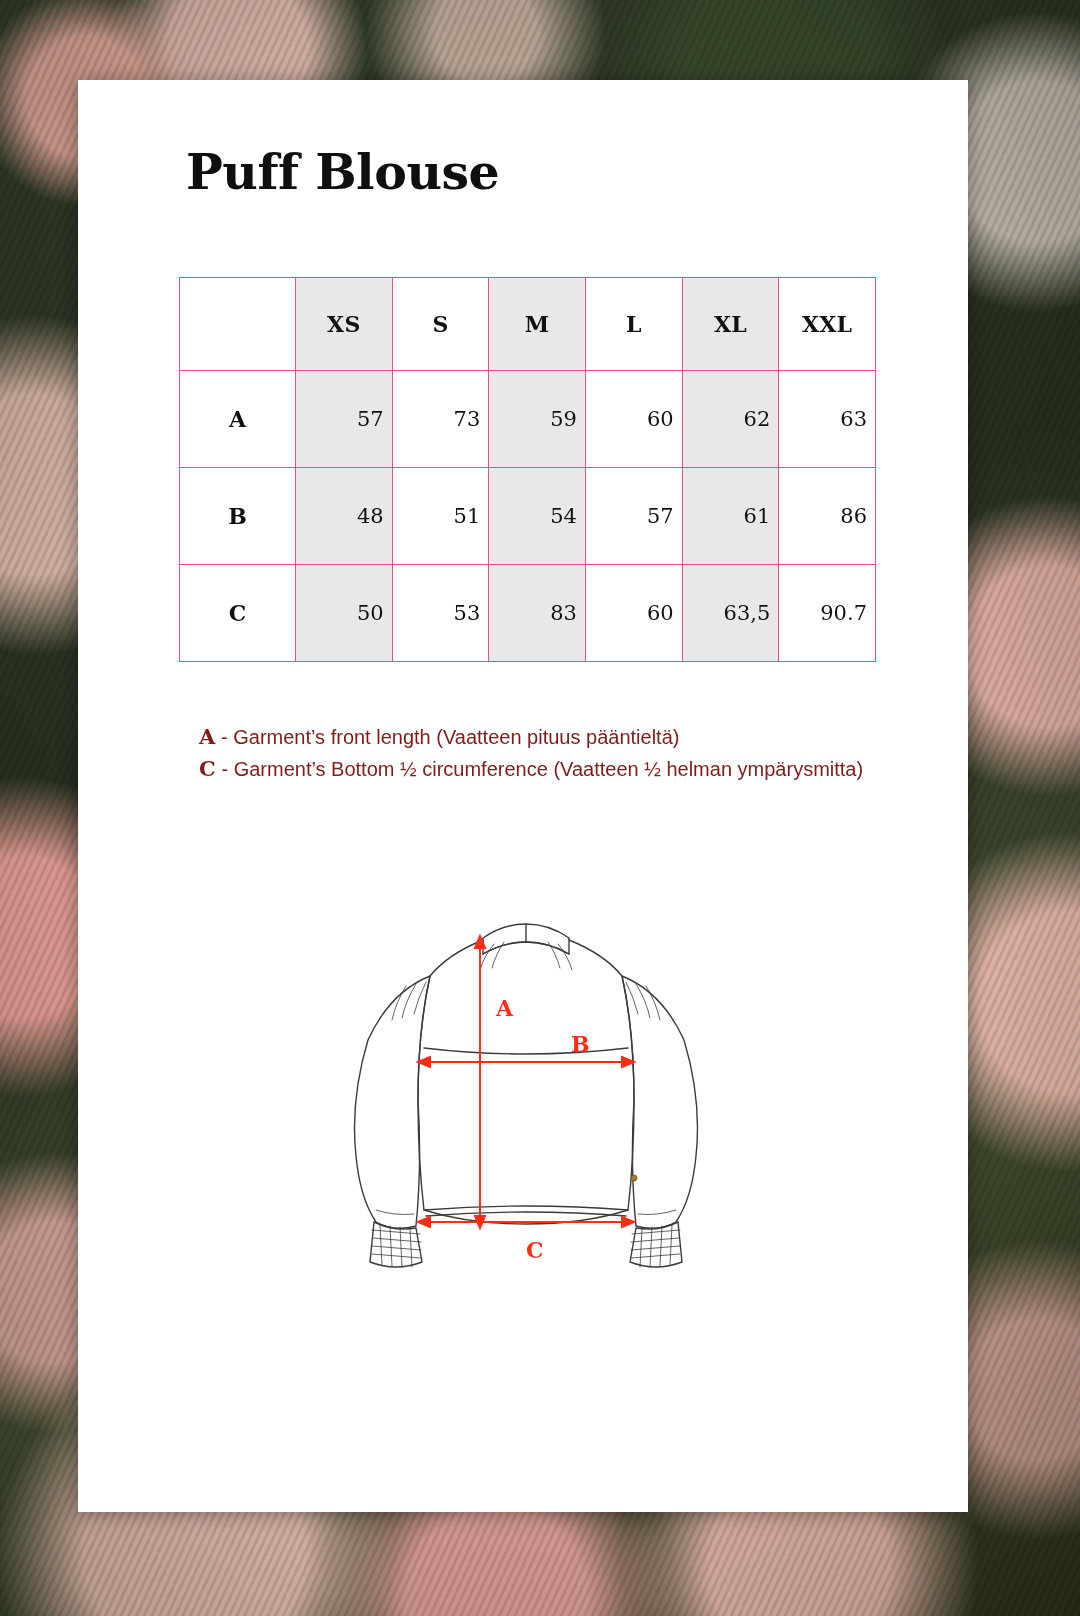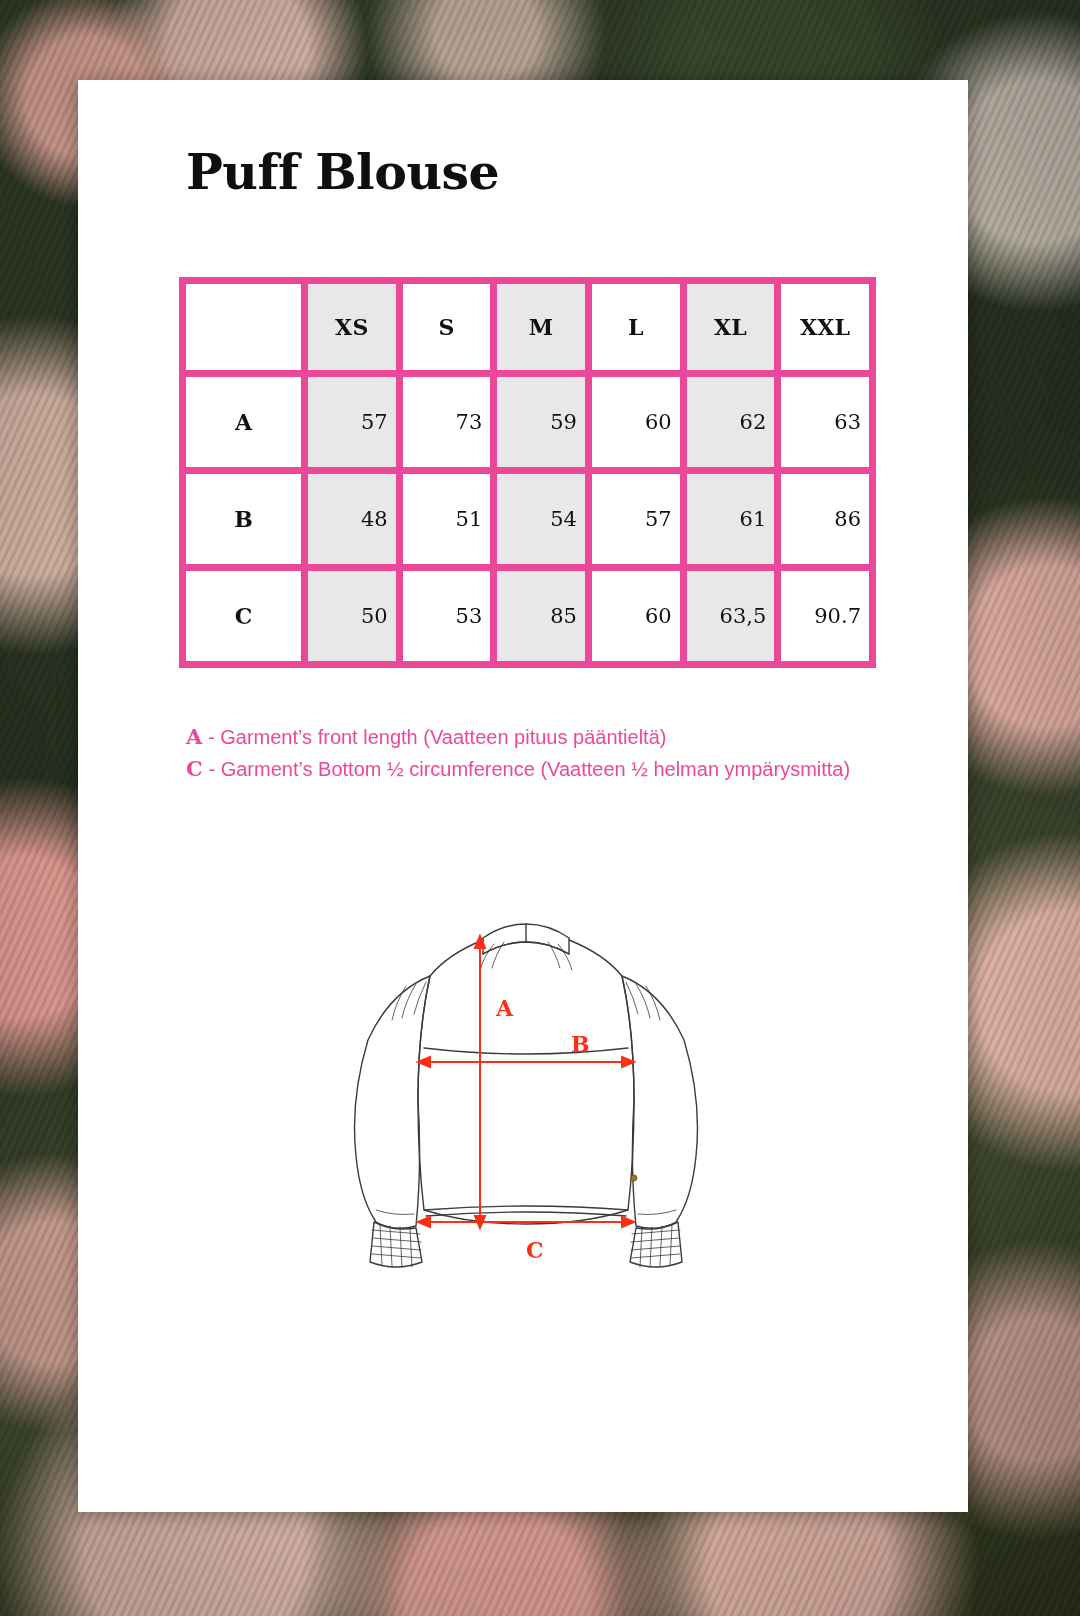--- a/index.html
+++ b/index.html
@@ -76,21 +76,21 @@
     position: absolute;
     left: 101px;
     top: 197px;
     width: 697px;
     border-collapse: collapse;
     table-layout: fixed;
     font-family: "DejaVu Serif", "Liberation Serif", serif;
     color: #111;
   }
   table.size-table td, table.size-table th {
-    border: 7px solid #ec4899;
+    border: 1px solid #ec4899;
     text-align: center;
     vertical-align: middle;
     font-weight: normal;
     padding: 8px;
   }
   table.size-table tr { height: 97px; }
   table.size-table tr.head-row { height: 93px; }
   table.size-table th.corner { width: 99px; }
   table.size-table th.size-h {
     font-weight: 700;
@@ -103,24 +103,24 @@
   }
   table.size-table td.val {
     font-size: 21px;
     text-align: right;
   }
   .shade { background: #e8e8e8; }
 
   
   .legend {
     position: absolute;
-    left: 108px;
+    left: 121px;
     top: 641px;
     width: 740px;
-    color: #ec4899;
+    color: #7f1d1d;
   }
   .legend .line {
     font-size: 20.5px;
     line-height: 31px;
     white-space: nowrap;
   }
   .legend .key {
     font-family: "DejaVu Serif", "Liberation Serif", serif;
     font-weight: 700;
     font-size: 21px;
@@ -178,21 +178,21 @@
         <td class="val shade">54</td>
         <td class="val">57</td>
         <td class="val shade">61</td>
         <td class="val">86</td>
       </tr>
 
       <tr>
         <td class="row-label">C</td>
         <td class="val shade">50</td>
         <td class="val">53</td>
-        <td class="val shade">85</td>
+        <td class="val shade">83</td>
         <td class="val">60</td>
         <td class="val shade">63,5</td>
         <td class="val">90.7</td>
       </tr>
     </tbody>
   </table>
 
   <div class="legend">
     <div class="line">
       <span class="key">A</span>

